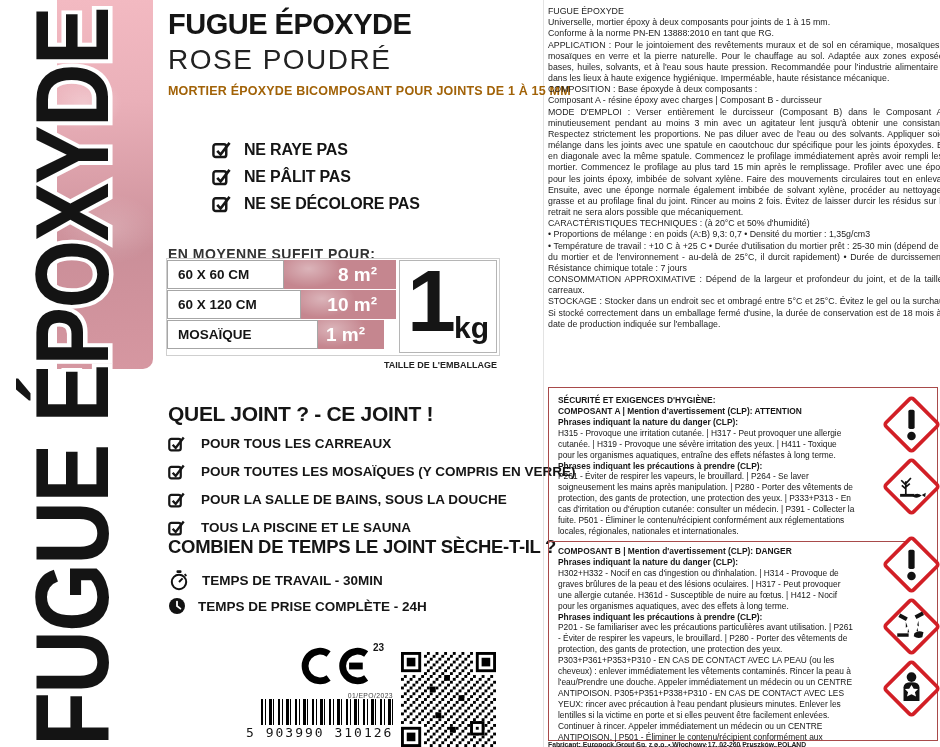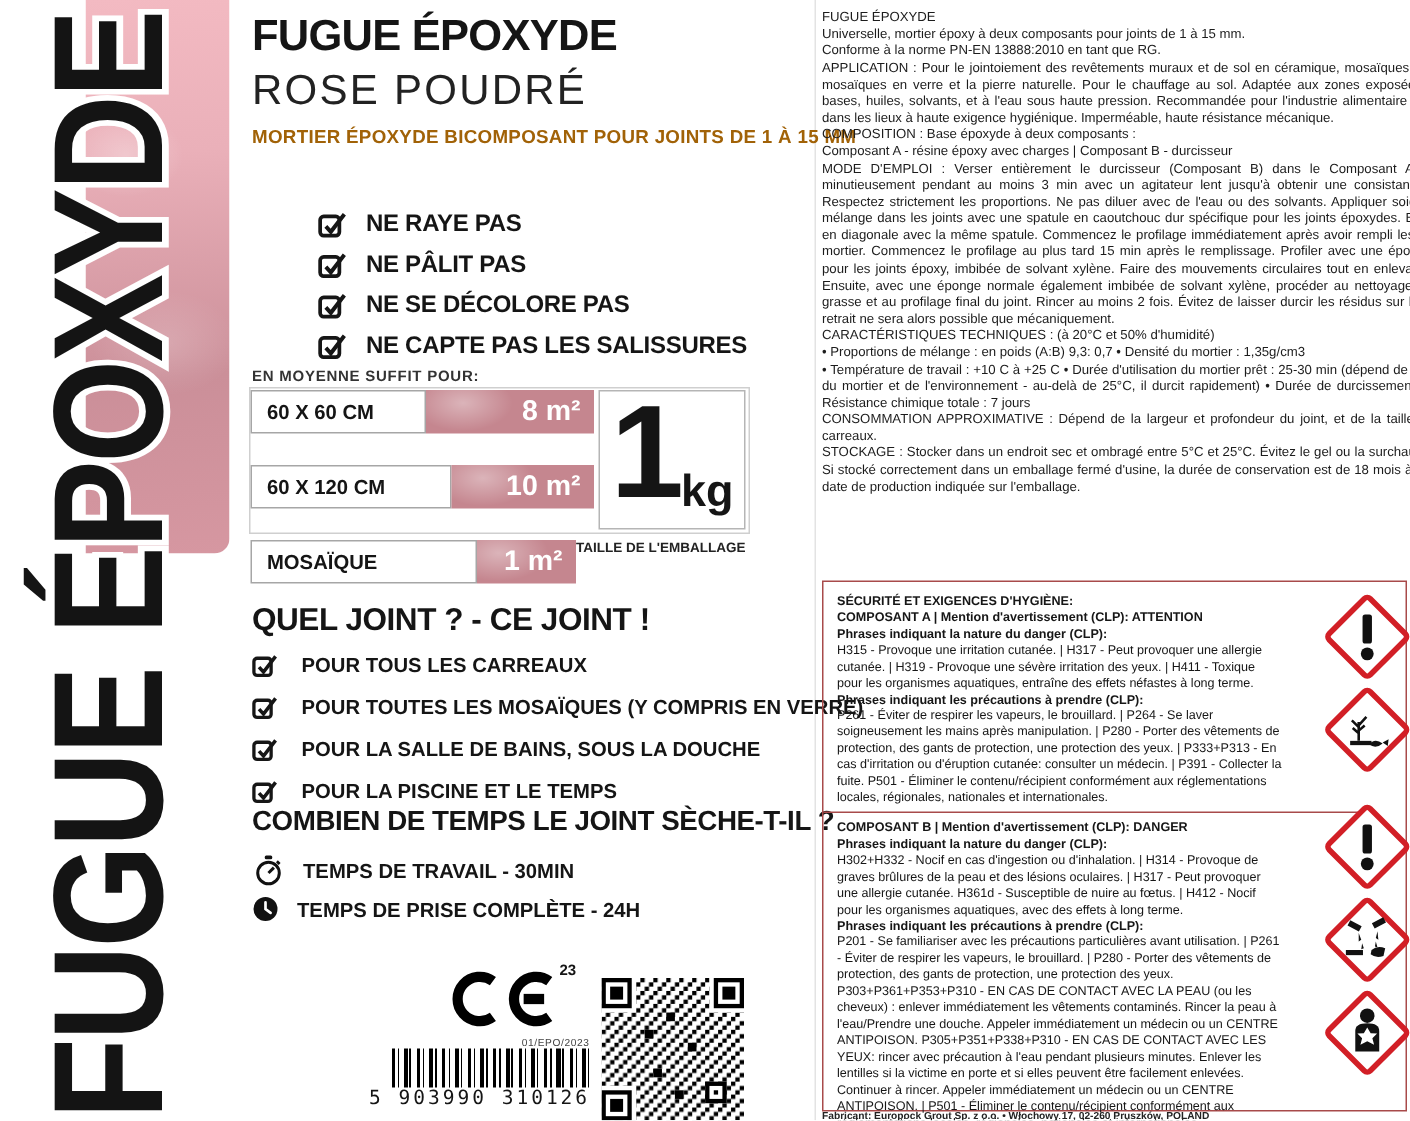--- a/index.html
+++ b/index.html
@@ -17,27 +17,27 @@
   
   .title{position:absolute;left:168px;top:8px;font-size:29px;font-weight:800;letter-spacing:-.5px;}
   .variant{position:absolute;left:168px;top:44px;font-size:28px;font-weight:400;letter-spacing:1.5px;color:#222;}
   .subtitle{position:absolute;left:168px;top:84px;font-size:12.5px;font-weight:600;letter-spacing:.2px;color:#a16207;}
 
   .features{position:absolute;left:168px;top:140px;}
   .feat{display:flex;align-items:center;margin-bottom:8px;padding-left:44px;}
   .feat .cb{flex:0 0 auto;margin-right:13px;}
   .feat span{font-size:16px;font-weight:800;letter-spacing:-.2px;}
 
-  .cov-label{position:absolute;left:168px;top:246px;font-size:10px;font-weight:700;letter-spacing:.5px;color:#333;}
+  .cov-label{position:absolute;left:168px;top:246px;font-size:14px;font-weight:700;letter-spacing:.5px;color:#333;}
   .cov-outline{position:absolute;left:166px;top:258px;width:332px;height:96px;border:1px solid #cfcfcf;}
   .cov{position:absolute;left:167px;top:260px;}
-  .cov-row{display:flex;margin-bottom:21px;height:29px;}
+  .cov-row{display:flex;margin-bottom:1px;height:29px;}
   .cov-size{background:#fff;border:1px solid #a6a6a6;box-sizing:border-box;display:flex;align-items:center;
     padding-left:10px;font-size:13.5px;font-weight:800;}
-  .cov-bar{color:#fff;display:flex;align-items:center;justify-content:flex-end;padding-right:9px;
+  .cov-bar{color:#fff;display:flex;align-items:center;justify-content:flex-end;padding-right:19px;
     box-sizing:border-box;font-size:19px;font-weight:800;
     background:radial-gradient(46px 26px at 22% 30%, rgba(255,255,255,.38), rgba(255,255,255,0) 72%),
                linear-gradient(#c5868f,#c5868f);}
   .kg-box{position:absolute;left:399px;top:260px;width:98px;height:93px;border:1.5px solid #b5b5b5;
     box-sizing:border-box;background:#fff;display:flex;justify-content:center;}
   .kg-val{font-size:88px;font-weight:800;line-height:.92;letter-spacing:-4px;}
   .kg-unit{font-size:30px;font-weight:800;margin-top:50px;margin-left:2px;}
   .cov-caption{position:absolute;left:167px;top:360px;width:330px;text-align:right;font-size:9px;font-weight:600;color:#222;}
 
   .joints-h{position:absolute;left:168px;top:402px;font-size:21px;font-weight:800;letter-spacing:-.3px;}
@@ -105,27 +105,20 @@
         </svg>
       <span>NE PÂLIT PAS</span>
     </div>
     <div class="feat">
       <svg class="cb" width="19" height="19" viewBox="0 0 20 20">
           <rect x="1.5" y="4.5" width="13.5" height="13.5" rx="2.5" fill="none" stroke="#161616" stroke-width="2.6"></rect>
           <path d="M5.5 11.5l3.5 3.8L18.5 3" fill="none" stroke="#161616" stroke-width="2.8"></path>
         </svg>
       <span>NE SE DÉCOLORE PAS</span>
     </div>
-    <div class="feat">
-      <svg class="cb" width="19" height="19" viewBox="0 0 20 20">
-          <rect x="1.5" y="4.5" width="13.5" height="13.5" rx="2.5" fill="none" stroke="#161616" stroke-width="2.6"></rect>
-          <path d="M5.5 11.5l3.5 3.8L18.5 3" fill="none" stroke="#161616" stroke-width="2.8"></path>
-        </svg>
-      <span>NE CAPTE PAS LES SALISSURES</span>
-    </div>
   </div>
 
   <div class="cov-label">EN MOYENNE SUFFIT POUR:</div>
   <div class="cov-outline"></div>
   <div class="cov">
     <div class="cov-row">
       <div class="cov-size" style="width:117px">60 X 60 CM</div>
       <div class="cov-bar" style="width:112px">8 m²</div>
     </div>
     <div class="cov-row">
@@ -164,21 +157,21 @@
           <rect x="1.5" y="4.5" width="13.5" height="13.5" rx="2.5" fill="none" stroke="#161616" stroke-width="2.6"></rect>
           <path d="M5.5 11.5l3.5 3.8L18.5 3" fill="none" stroke="#161616" stroke-width="2.8"></path>
         </svg>
       <span>POUR LA SALLE DE BAINS, SOUS LA DOUCHE</span>
     </div>
     <div class="joint">
       <svg class="cb" width="17" height="17" viewBox="0 0 20 20">
           <rect x="1.5" y="4.5" width="13.5" height="13.5" rx="2.5" fill="none" stroke="#161616" stroke-width="2.6"></rect>
           <path d="M5.5 11.5l3.5 3.8L18.5 3" fill="none" stroke="#161616" stroke-width="2.8"></path>
         </svg>
-      <span>POUR LA PISCINE ET LE TEMPS</span>
+      <span>TOUS LA PISCINE ET LE SAUNA</span>
     </div>
   </div>
 
   <div class="drying-h">COMBIEN DE TEMPS LE JOINT SÈCHE-T-IL ?</div>
   <div class="dry-row" style="top:569px">
     <svg class="ic" width="22" height="22" viewBox="0 0 22 22">
       <rect x="8.5" y="1.3" width="5" height="2.6" rx="1" fill="#111"></rect>
       <line x1="16.6" y1="5.2" x2="18.4" y2="7" stroke="#111" stroke-width="1.8"></line>
       <circle cx="11" cy="13" r="7.2" fill="none" stroke="#111" stroke-width="2"></circle>
       <path d="M11 13 L14.6 9.4" stroke="#111" stroke-width="2" fill="none"></path>

